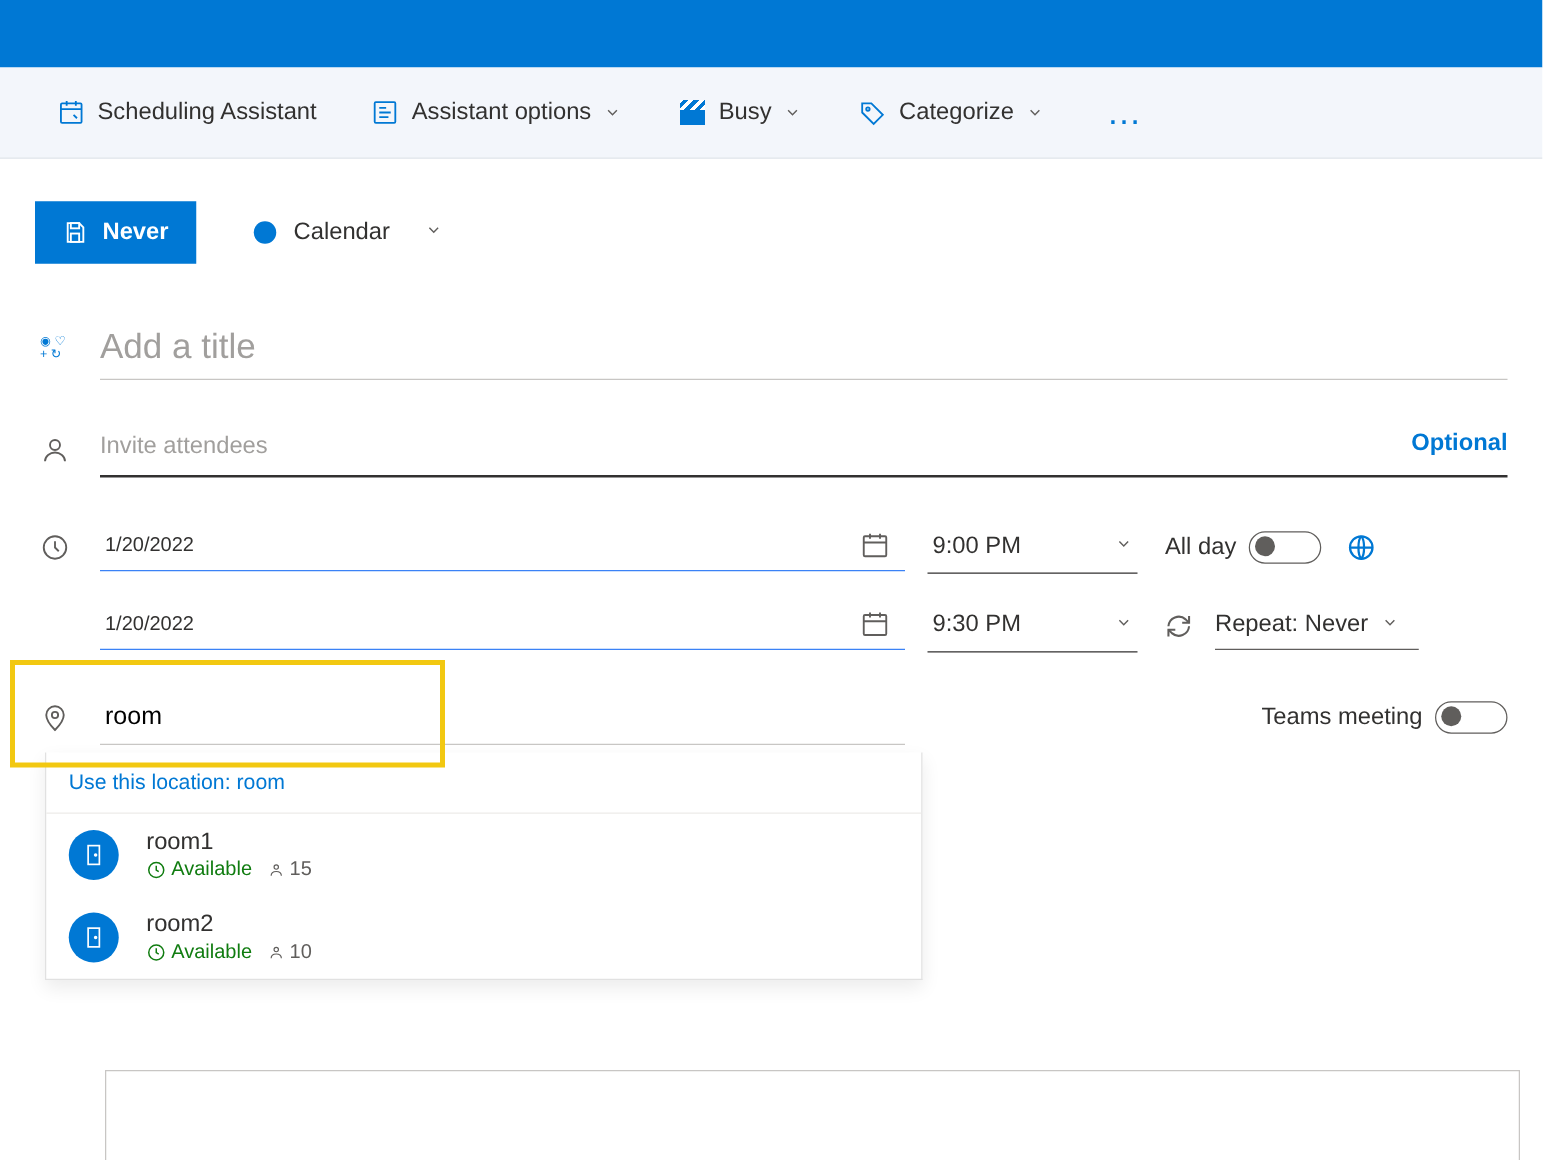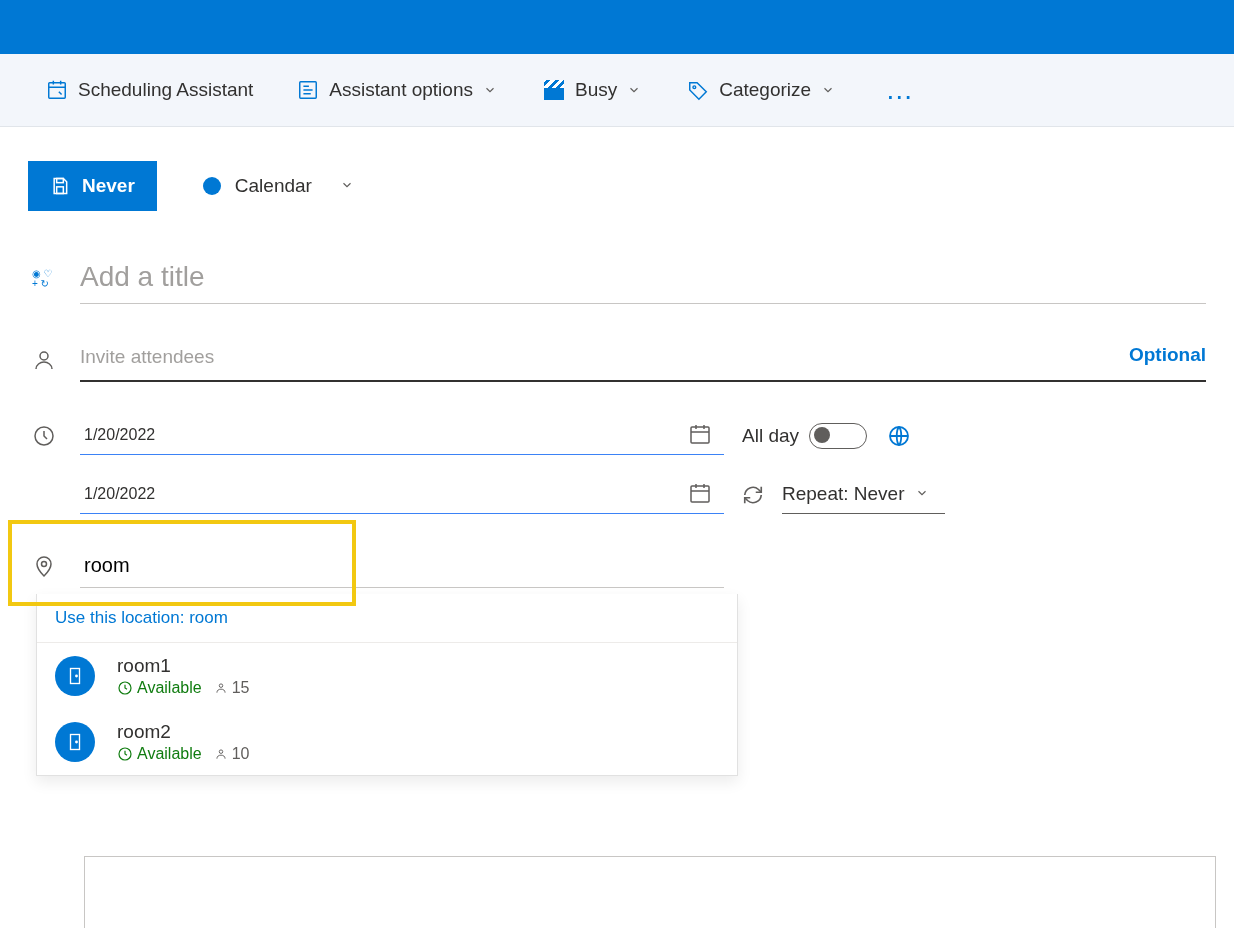--- a/index.html
+++ b/index.html
@@ -176,20 +176,26 @@
       </div>
       <div class="date-wrap">
         <input class="date-input" value="1/20/2022" style="">
         <span class="date-cal-ico">
           <svg viewBox="0 0 24 24">
               <rect x="3" y="5" width="18" height="16" rx="1"></rect>
               <path d="M3 10h18M8 3v4M16 3v4"></path>
             </svg>
         </span>
       </div>
+      <div class="time-sel">
+        <span>9:00 PM</span>
+        <span class="chev"><svg viewBox="0 0 24 24">
+              <path d="M6 9l6 6 6-6"></path>
+            </svg></span>
+      </div>
       <div class="allday">
         <span>All day</span>
         <span class="toggle">
             <span class="knob"></span>
           </span>
       </div>
       <span class="globe">
         <svg viewBox="0 0 24 24">
             <circle cx="12" cy="12" r="9"></circle>
             <path d="M3 12h18M12 3c3 3 3 15 0 18M12 3c-3 3-3 15 0 18"></path>
@@ -200,20 +206,26 @@
     <div class="time-row">
       <div class="icon-col"></div>
       <div class="date-wrap">
         <input class="date-input" value="1/20/2022" style="">
         <span class="date-cal-ico">
           <svg viewBox="0 0 24 24">
               <rect x="3" y="5" width="18" height="16" rx="1"></rect>
               <path d="M3 10h18M8 3v4M16 3v4"></path>
             </svg>
         </span>
+      </div>
+      <div class="time-sel">
+        <span>9:30 PM</span>
+        <span class="chev"><svg viewBox="0 0 24 24">
+              <path d="M6 9l6 6 6-6"></path>
+            </svg></span>
       </div>
       <svg viewBox="0 0 24 24" style="width:22px;height:22px;stroke:#605e5c;fill:none;stroke-width:1.8;margin-right:14px;">
           <path d="M3 12a9 9 0 0 1 15-6l3 3M21 12a9 9 0 0 1-15 6l-3-3"></path>
           <path d="M21 3v6h-6M3 21v-6h6"></path>
         </svg>
       <div class="repeat">
         <span>Repeat:</span>&nbsp;
         <span>Never</span>
         <span class="chev"><svg viewBox="0 0 24 24">
               <path d="M6 9l6 6 6-6"></path>
@@ -223,20 +235,26 @@
 
     <div class="loc-wrap">
       <div class="loc-highlight"></div>
       <div class="icon-col">
         <svg viewBox="0 0 24 24">
             <path d="M12 22s7-7 7-12a7 7 0 0 0-14 0c0 5 7 12 7 12z"></path>
             <circle cx="12" cy="10" r="2.5"></circle>
           </svg>
       </div>
       <input class="loc-input" value="room" style="">
+      <div class="teams">
+        <span>Teams meeting</span>
+        <span class="toggle">
+            <span class="knob"></span>
+          </span>
+      </div>
     </div>
 
   </div>
 </div>
 
 <div class="suggest">
   <div class="use-loc">
     <span>Use this location: </span><span>room</span>
   </div>
   <div class="sug-item">

